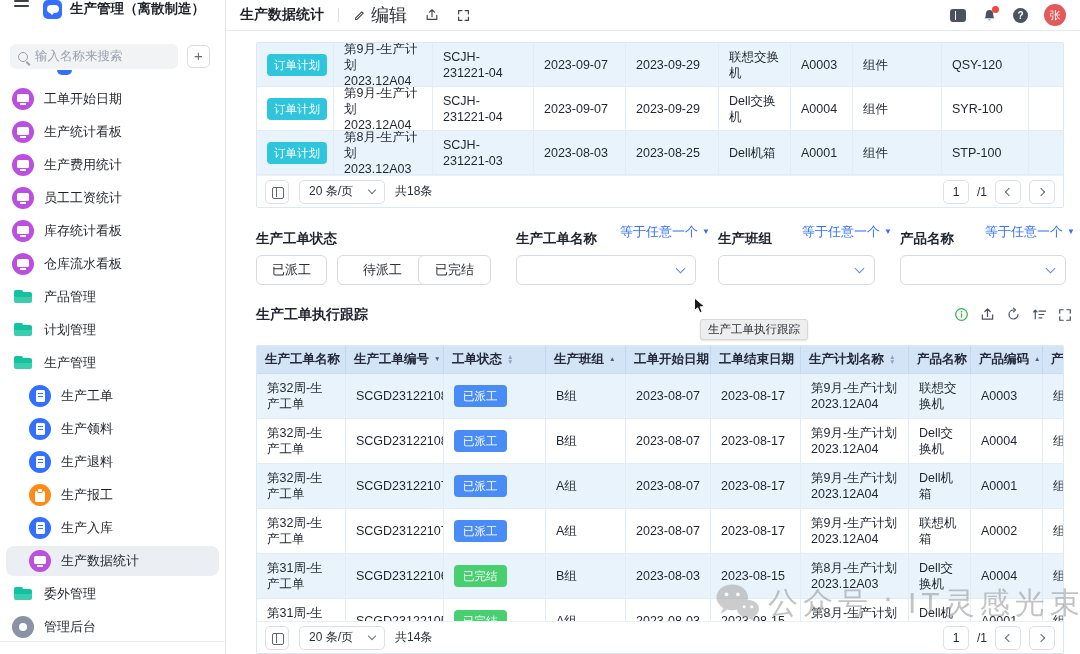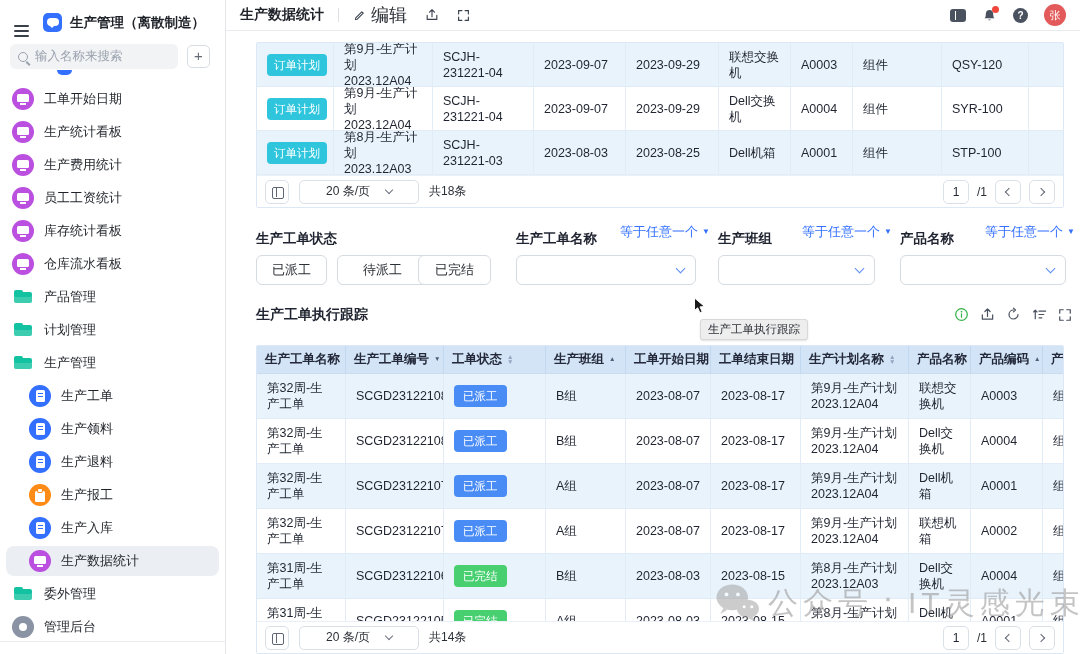--- a/index.html
+++ b/index.html
@@ -2,21 +2,21 @@
 <html><head>
 <meta charset="utf-8">
 <style>
   *{margin:0;padding:0;box-sizing:border-box}
   html,body{width:1080px;height:654px}
   body{font-family:"Liberation Sans","DejaVu Sans",sans-serif;font-size:13px;color:#1f2430;background:#fff;overflow:hidden}
   .screen{position:relative;width:1080px;height:654px;display:flex;background:#fff}
 
   
   .sidebar{position:relative;width:226px;height:654px;background:#fff;border-right:1px solid #e3e5e9;flex:0 0 226px;overflow:hidden}
-  .sb-header{position:absolute;left:0;top:0;height:32px;width:100%;display:flex;align-items:flex-end;padding:0 10px}
+  .sb-header{position:absolute;left:0;top:0;height:32px;width:100%;display:flex;align-items:flex-start;padding:0 10px}
   .hamburger{width:15px;height:2px;background:#394049;border-radius:1px;position:relative;margin:0 0 0 4px}
   .hamburger::before,.hamburger::after{content:"";position:absolute;left:0;width:15px;height:2px;background:#394049;border-radius:1px}
   .hamburger::before{top:-5px}.hamburger::after{top:5px}
   .app-icon{width:19px;height:19px;border-radius:5px;background:#3370ff;position:relative;margin-left:14px}
   .app-icon::before{content:"";position:absolute;left:3.5px;top:4.5px;width:12px;height:8px;border-radius:4px;background:#fff}
   .app-icon::after{content:"";position:absolute;left:6px;top:12px;border-left:3px solid transparent;border-right:3px solid transparent;border-top:3px solid #fff}
   .sb-title{margin-left:8px;font-size:13.5px;font-weight:700;color:#1f2329;white-space:nowrap}
   .search-box{position:absolute;left:10px;top:44px;width:168px;height:25px;background:#f2f3f5;border-radius:6px;display:flex;align-items:center;padding:0 8px;color:#9aa2ae;font-size:12.5px;cursor:text}
   .mag{width:10px;height:10px;border:1.5px solid #9aa2ae;border-radius:50%;position:relative;margin-right:7px;flex:0 0 10px}
   .mag::after{content:"";position:absolute;left:8px;top:8px;width:5px;height:1.5px;background:#9aa2ae;transform:rotate(45deg);transform-origin:0 0}
@@ -86,21 +86,21 @@
   .plan-badge{background:#2fc6dd;color:#fff;font-size:11.5px;padding:3px 7px;border-radius:4px;white-space:nowrap}
   .status-badge{color:#fff;font-size:11.5px;padding:3px 9px;border-radius:4px;white-space:nowrap}
   .status-badge[data-status="blue"]{background:#4a8cf5}
   .status-badge[data-status="green"]{background:#47cf70}
 
   
   .pg{height:32px;display:flex;align-items:center;padding:0 8px;gap:10px;background:#fff;border-top:1px solid #e9f0f8}
   .pg-colsbtn{width:24px;height:24px;border:1px solid #dbe0e8;border-radius:5px;background:#fff;position:relative;cursor:pointer}
   .pg-colsbtn::before{content:"";position:absolute;left:6px;top:6px;width:10px;height:10px;border:1.2px solid #5f6673;border-radius:2px}
   .pg-colsbtn::after{content:"";position:absolute;left:9.5px;top:6px;width:1.2px;height:10px;background:#5f6673}
-  .pg-size{height:24px;border:1px solid #dbe0e8;border-radius:5px;display:flex;align-items:center;gap:16px;padding:0 26px;font-size:12px;color:#2b2f36;cursor:pointer;background:#fff}
+  .pg-size{height:24px;border:1px solid #dbe0e8;border-radius:5px;display:flex;align-items:center;gap:16px;padding:0 9px;font-size:12px;color:#2b2f36;cursor:pointer;background:#fff}
   .chev{width:6px;height:6px;border-right:1.4px solid #6b7280;border-bottom:1.4px solid #6b7280;transform:rotate(45deg);margin-top:-3px}
   .pg-total{font-size:12px;color:#2b2f36}
   .pg-right{margin-left:auto;display:flex;align-items:center;gap:8px}
   .pg-cur{min-width:26px;height:24px;border:1px solid #dbe0e8;border-radius:5px;display:flex;align-items:center;justify-content:center;font-size:12px;background:#fff}
   .pg-of{font-size:12px;color:#2b2f36}
   .pg-nav{width:26px;height:24px;border:1px solid #dbe0e8;border-radius:5px;background:#fff;display:flex;align-items:center;justify-content:center;cursor:pointer}
   .chev-l{width:6px;height:6px;border-left:1.4px solid #5f6673;border-bottom:1.4px solid #5f6673;transform:rotate(45deg);margin-left:2px}
   .chev-r{width:6px;height:6px;border-right:1.4px solid #5f6673;border-top:1.4px solid #5f6673;transform:rotate(45deg);margin-right:2px}
 
   

